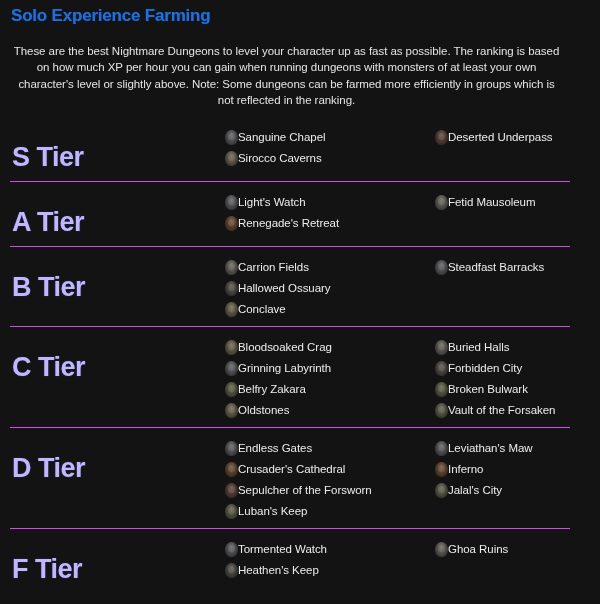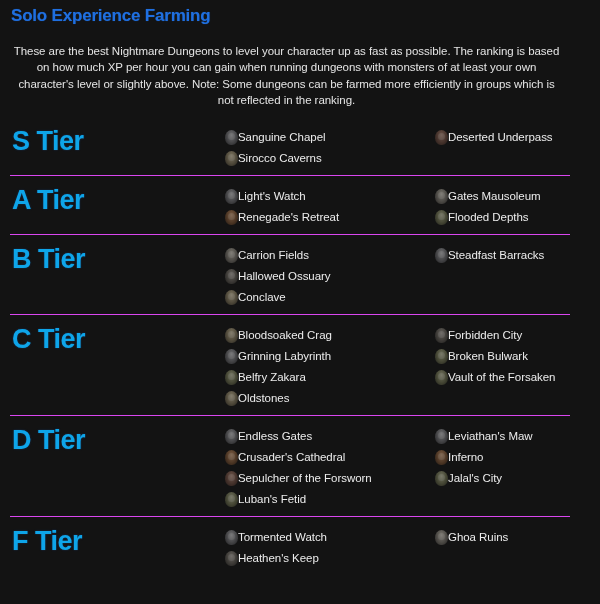--- a/index.html
+++ b/index.html
@@ -60,27 +60,28 @@
     min-height: 52px;
   }
   .tier-row:first-child {
     border-top: none;
     padding-top: 4px;
   }
 
   .tier-label {
     width: 215px;
     flex: 0 0 215px;
-    color: #0ea5e9;
+    color: #c4b5fd;
     font-size: 27px;
     font-weight: bold;
     line-height: 30px;
     letter-spacing: -0.5px;
     padding-left: 2px;
     text-shadow: 0 0 2px rgba(31,111,224,0.35);
+    margin-top: 16px;
   }
 
   .tier-entries {
     flex: 1 1 auto;
     display: flex;
     align-items: flex-start;
   }
 
   .entry-col {
     display: flex;
@@ -174,25 +175,21 @@
               <span class="entry-name">Light's Watch</span>
             </div>
             <div class="entry">
               <span class="entry-icon ic-fire"></span>
               <span class="entry-name">Renegade's Retreat</span>
             </div>
           </div>
           <div class="entry-col right">
             <div class="entry">
               <span class="entry-icon ic-bone"></span>
-              <span class="entry-name">Gates Mausoleum</span>
-            </div>
-            <div class="entry">
-              <span class="entry-icon ic-moss"></span>
-              <span class="entry-name">Flooded Depths</span>
+              <span class="entry-name">Fetid Mausoleum</span>
             </div>
           </div>
         </div>
       </div>
       <div class="tier-row">
         <div class="tier-label">B Tier</div>
         <div class="tier-entries">
           <div class="entry-col left">
             <div class="entry">
               <span class="entry-icon ic-bone"></span>
@@ -231,20 +228,24 @@
               <span class="entry-icon ic-moss"></span>
               <span class="entry-name">Belfry Zakara</span>
             </div>
             <div class="entry">
               <span class="entry-icon ic-sand"></span>
               <span class="entry-name">Oldstones</span>
             </div>
           </div>
           <div class="entry-col right">
             <div class="entry">
+              <span class="entry-icon ic-bone"></span>
+              <span class="entry-name">Buried Halls</span>
+            </div>
+            <div class="entry">
               <span class="entry-icon ic-ash"></span>
               <span class="entry-name">Forbidden City</span>
             </div>
             <div class="entry">
               <span class="entry-icon ic-moss"></span>
               <span class="entry-name">Broken Bulwark</span>
             </div>
             <div class="entry">
               <span class="entry-icon ic-moss"></span>
               <span class="entry-name">Vault of the Forsaken</span>
@@ -263,21 +264,21 @@
             <div class="entry">
               <span class="entry-icon ic-fire"></span>
               <span class="entry-name">Crusader's Cathedral</span>
             </div>
             <div class="entry">
               <span class="entry-icon ic-blood"></span>
               <span class="entry-name">Sepulcher of the Forsworn</span>
             </div>
             <div class="entry">
               <span class="entry-icon ic-moss"></span>
-              <span class="entry-name">Luban's Fetid</span>
+              <span class="entry-name">Luban's Keep</span>
             </div>
           </div>
           <div class="entry-col right">
             <div class="entry">
               <span class="entry-icon ic-stone"></span>
               <span class="entry-name">Leviathan's Maw</span>
             </div>
             <div class="entry">
               <span class="entry-icon ic-fire"></span>
               <span class="entry-name">Inferno</span>

